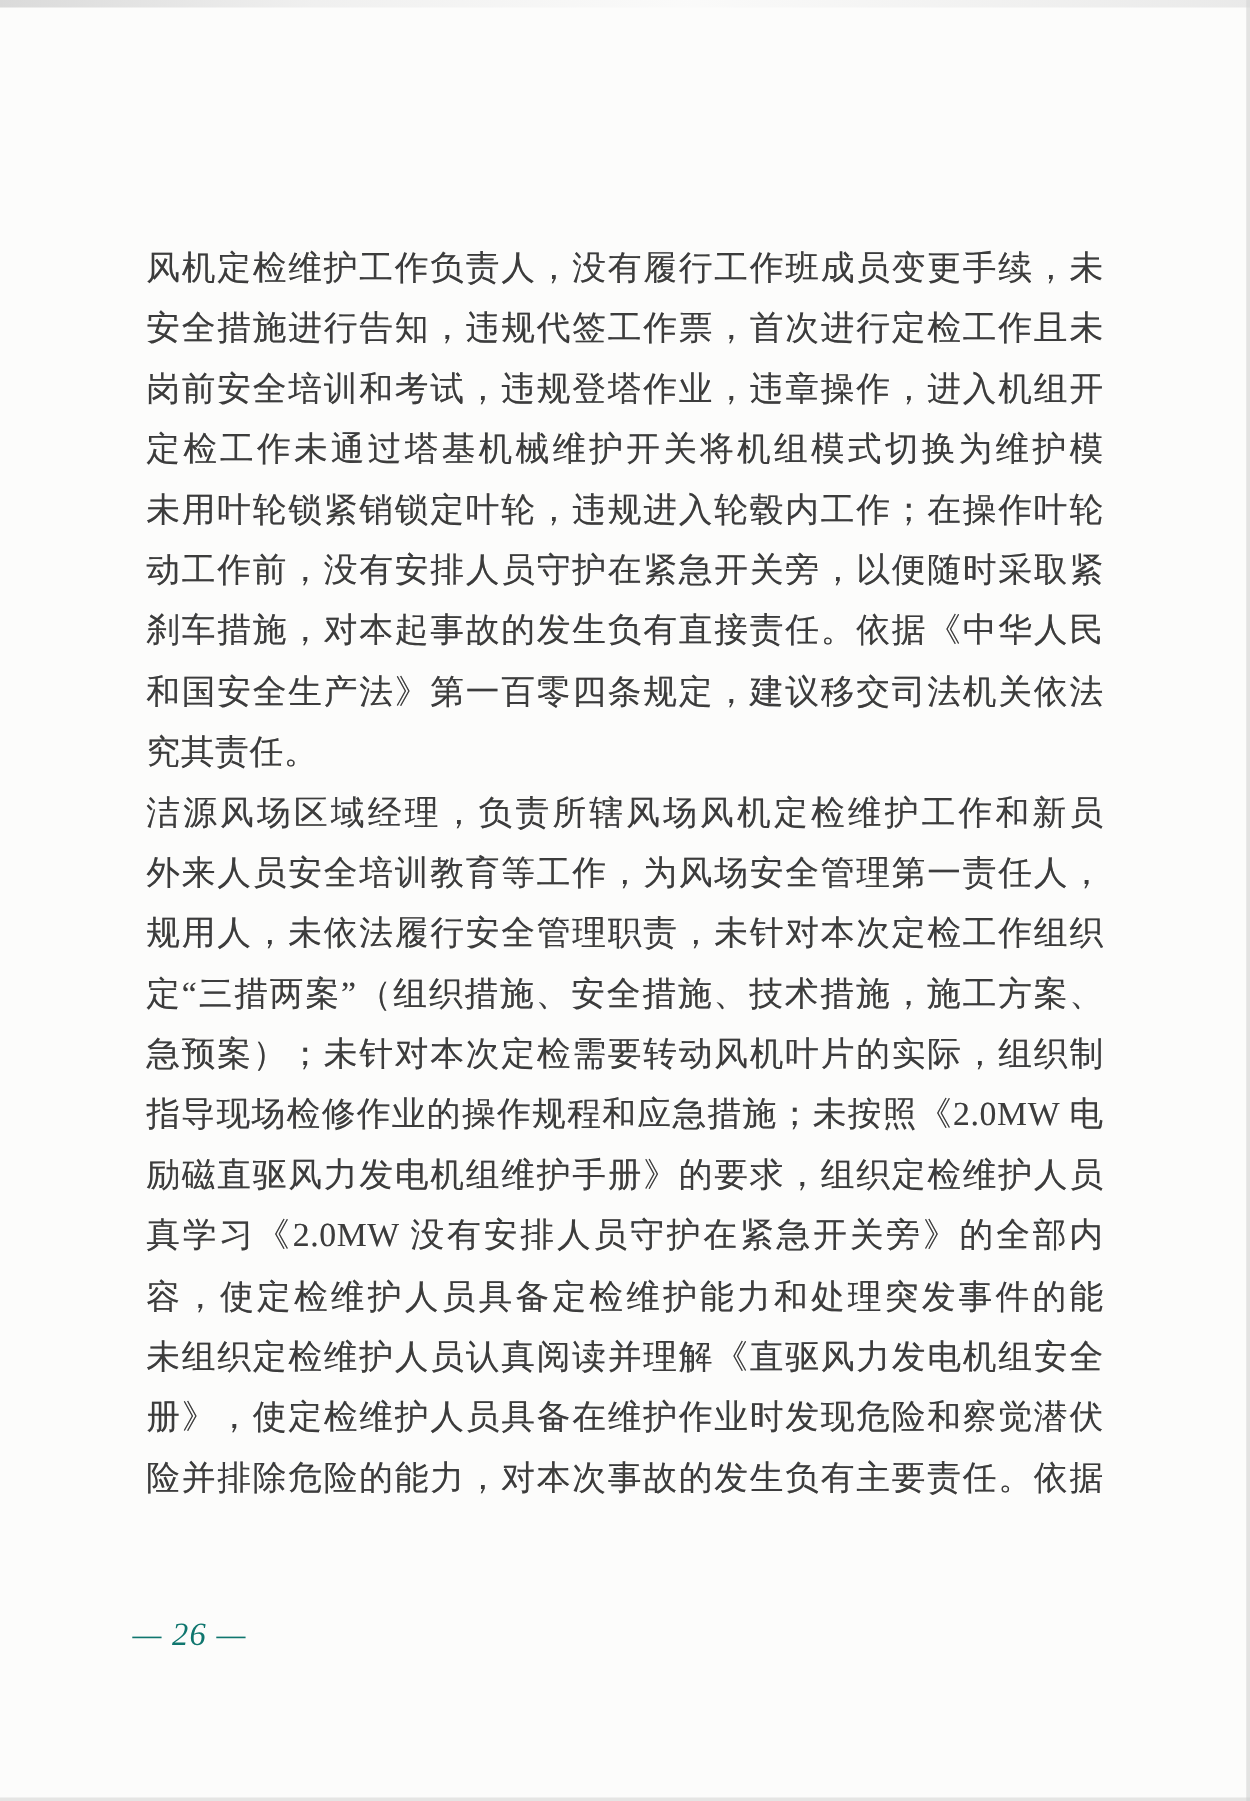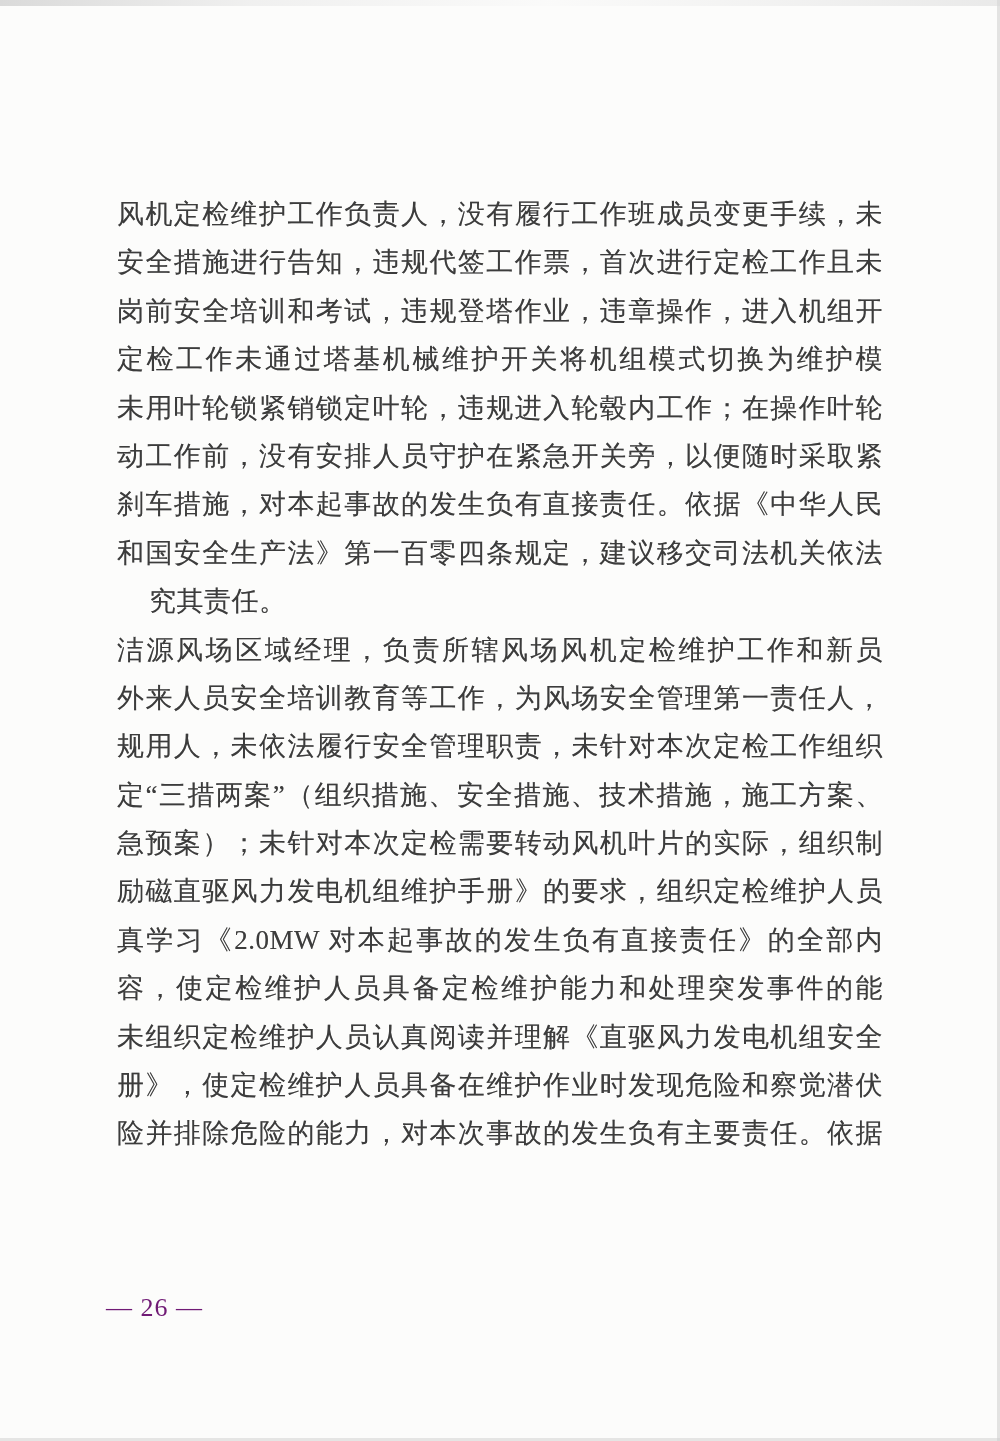--- a/index.html
+++ b/index.html
@@ -44,33 +44,33 @@
     text-align: justify;
     text-align-last: justify;
     white-space: normal;
     overflow: hidden;
     
     text-shadow: 0 0 0.4px rgba(60,60,60,0.45);
   }
   .line--short {
     text-align: left;
     text-align-last: left;
-    margin-left: 32px;
   }
   .line--indent {
     text-indent: 50px;
   }
   .footer {
     position: absolute;
     left: 106px;
     top: 1293px;
     font-size: 26px;
     letter-spacing: 1px;
-    color: #701a75;
+    color: #0f766e;
     font-family: "Liberation Serif", "DejaVu Serif", serif;
+    font-style: italic;
   }
 </style>
 </head>
 <body>
 
 <div class="page">
   <div class="scan-top-edge"></div>
 
   <div class="text-block">
 
@@ -82,22 +82,23 @@
     <div class="line">动工作前，没有安排人员守护在紧急开关旁，以便随时采取紧急</div>
     <div class="line">刹车措施，对本起事故的发生负有直接责任。依据《中华人民共</div>
     <div class="line">和国安全生产法》第一百零四条规定，建议移交司法机关依法追</div>
     <div class="line line--short">究其责任。</div>
 
     <div class="line">洁源风场区域经理，负责所辖风场风机定检维护工作和新员工、</div>
     <div class="line">外来人员安全培训教育等工作，为风场安全管理第一责任人，违</div>
     <div class="line">规用人，未依法履行安全管理职责，未针对本次定检工作组织制</div>
     <div class="line">定“三措两案”（组织措施、安全措施、技术措施，施工方案、应</div>
     <div class="line">急预案）；未针对本次定检需要转动风机叶片的实际，组织制定</div>
+    <div class="line">指导现场检修作业的操作规程和应急措施；未按照《2.0MW 电</div>
     <div class="line">励磁直驱风力发电机组维护手册》的要求，组织定检维护人员认</div>
-    <div class="line">真学习《2.0MW 对本起事故的发生负有直接责任》的全部内</div>
+    <div class="line">真学习《2.0MW 没有安排人员守护在紧急开关旁》的全部内</div>
     <div class="line">容，使定检维护人员具备定检维护能力和处理突发事件的能力；</div>
     <div class="line">未组织定检维护人员认真阅读并理解《直驱风力发电机组安全手</div>
     <div class="line">册》，使定检维护人员具备在维护作业时发现危险和察觉潜伏危</div>
     <div class="line">险并排除危险的能力，对本次事故的发生负有主要责任。依据《中</div>
   </div>
 
   <div class="footer">— 26 —</div>
 </div>
 
 </body></html>

